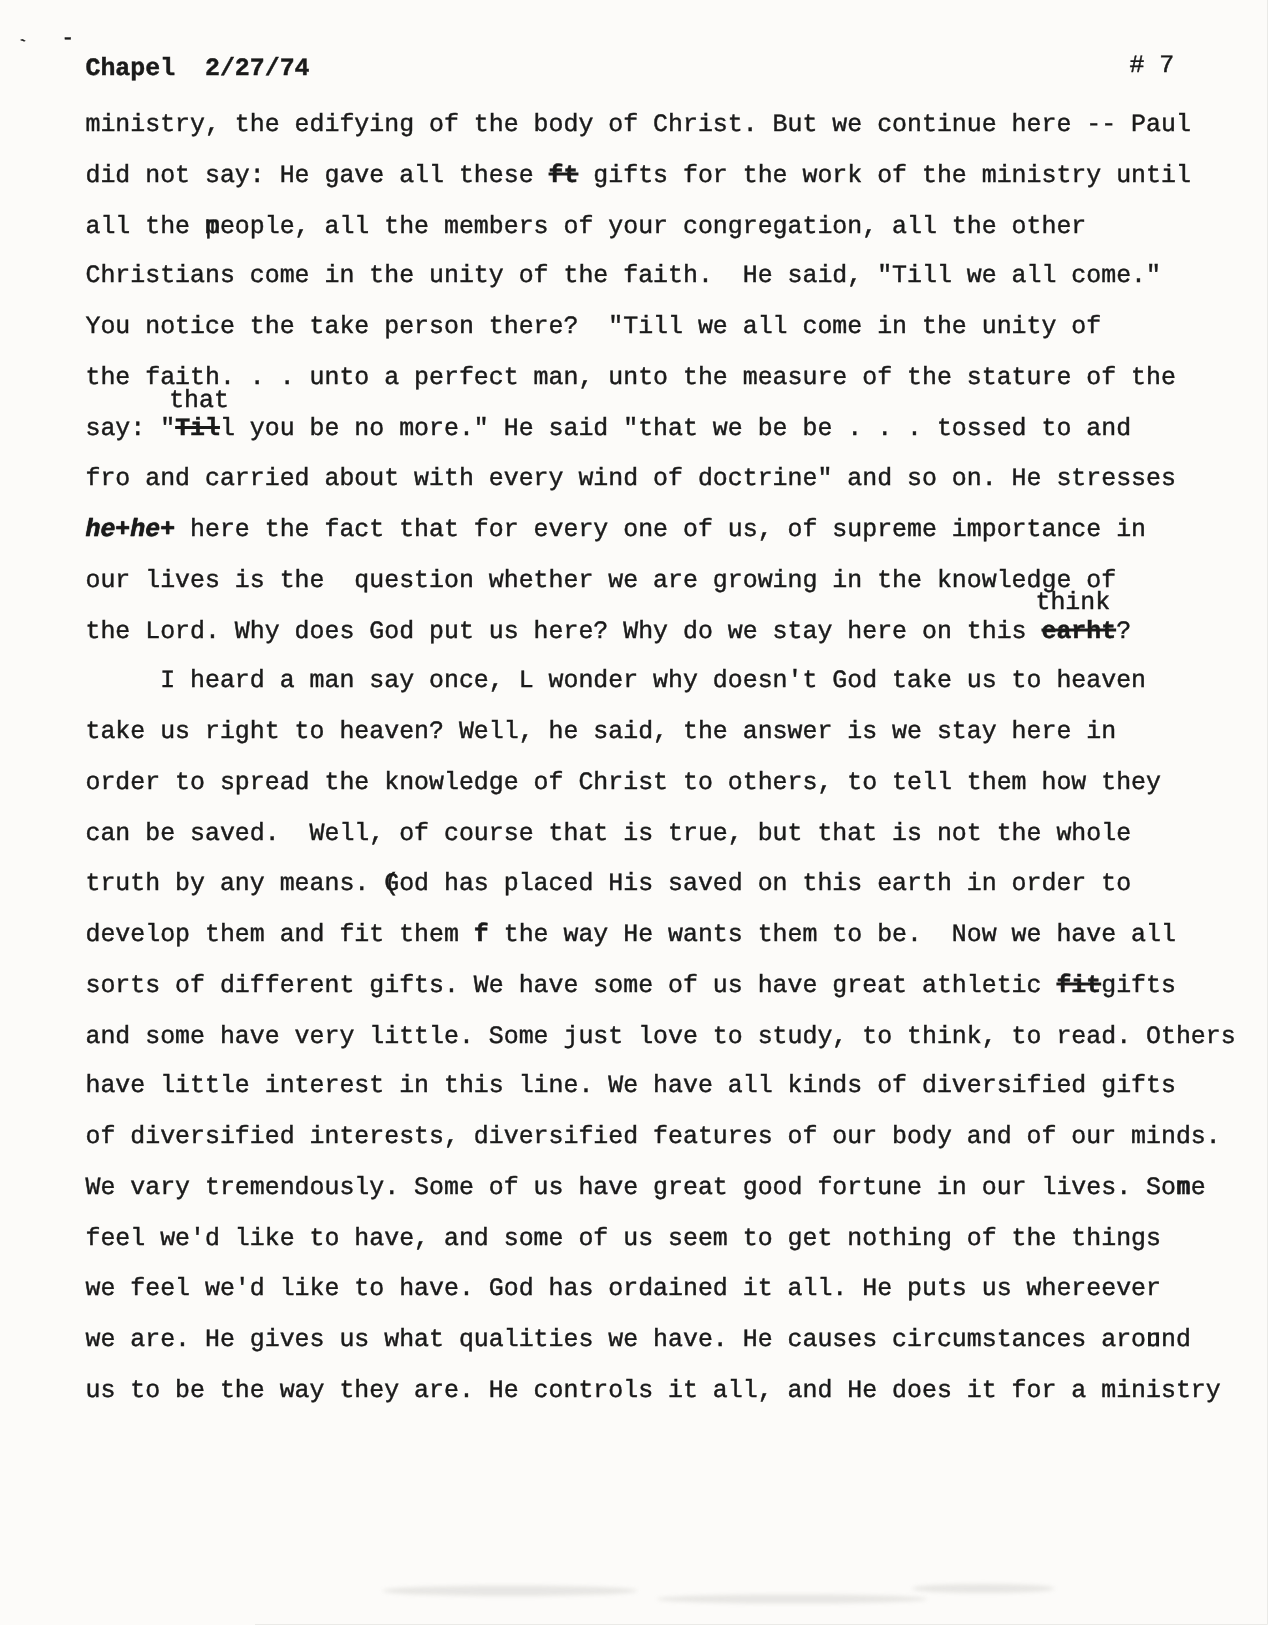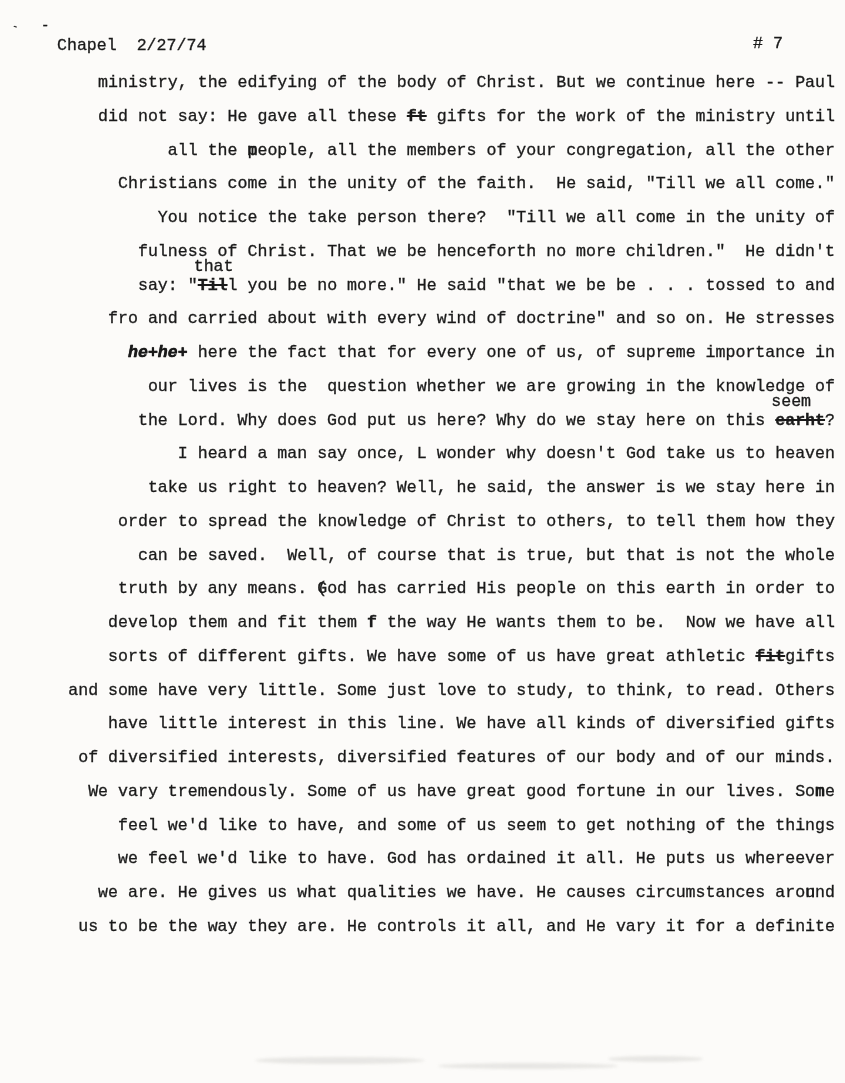--- a/index.html
+++ b/index.html
@@ -7,23 +7,23 @@
     position:relative;
     width:845px;height:1083px;
     margin:0 auto;
     background:#fcfbf9;
     font-family:"Liberation Mono","DejaVu Sans Mono",monospace;
     font-size:16.6px;
     color:#1a1a1a;
     -webkit-text-stroke:0.3px #1a1a1a;
     overflow:hidden;
   }
-  .header-left{position:absolute;left:57px;top:36px;white-space:pre;}
+  .header-left{position:absolute;left:57px;top:36px;white-space:pre;font-weight:bold;}
   .header-right{position:absolute;left:753px;top:34px;white-space:pre;}
-  .doc-body{position:absolute;left:57px;top:66px;right:10px;text-align:right;}
+  .doc-body{position:absolute;left:57px;top:66px;right:10px;}
   .line{height:33.75px;line-height:33.75px;white-space:pre;}
   .strike{font-weight:700;text-decoration:line-through;text-decoration-thickness:2.2px;}
   .bold{font-weight:700;}
   .xout{font-weight:700;text-shadow:0 0 0.7px #000;font-style:italic;}
   .rel{position:relative;}
   .insert-above{
     position:absolute;top:-17px;left:-4px;
     font-weight:400;text-decoration:none;white-space:pre;
     line-height:1;
   }
@@ -45,39 +45,39 @@
 
   <div class="header-left">Chapel  2/27/74</div>
   <div class="header-right"># 7</div>
 
   <div class="doc-body">
       <div class="line"><span>ministry, the edifying of the body of Christ. But we continue here -- Paul</span></div>
       <div class="line"><span>did not say: He gave all these </span><span class="strike">ft</span><span> gifts for the work of the ministry until</span></div>
       <div class="line"><span>all the </span><span class="overtype"><span class="under">m</span><span class="over">p</span></span><span>eople, all the members of your congregation, all the other</span></div>
       <div class="line"><span>Christians come in the unity of the faith.  He said, "Till we all come."</span></div>
       <div class="line"><span>You notice the take person there?  "Till we all come in the unity of</span></div>
-      <div class="line"><span>fulness of Christ. That we be henceforth no more children."  He didn't</span></div>
+      <div class="line"><span>the faith. . . unto a perfect man, unto the measure of the stature of the</span></div>
       <div class="line"><span>say: "</span><span class="strike rel">Til<span class="insert-above">that</span></span><span>l you be no more." He said "that we be be . . . tossed to and</span></div>
       <div class="line"><span>fro and carried about with every wind of doctrine" and so on. He stresses</span></div>
       <div class="line"><span class="xout">he+he+</span><span> here the fact that for every one of us, of supreme importance in</span></div>
       <div class="line"><span>our lives is the  question whether we are growing in the knowledge of</span></div>
-      <div class="line"><span>the Lord. Why does God put us here? Why do we stay here on this </span><span class="strike rel">earht<span class="insert-above">seem</span></span><span>?</span></div>
+      <div class="line"><span>the Lord. Why does God put us here? Why do we stay here on this </span><span class="strike rel">earht<span class="insert-above">think</span></span><span>?</span></div>
       <div class="line"><span>     I heard a man say once, L wonder why doesn't God take us to heaven</span></div>
       <div class="line"><span>take us right to heaven? Well, he said, the answer is we stay here in</span></div>
       <div class="line"><span>order to spread the knowledge of Christ to others, to tell them how they</span></div>
       <div class="line"><span>can be saved.  Well, of course that is true, but that is not the whole</span></div>
-      <div class="line"><span>truth by any means. </span><span class="overtype"><span class="under">G</span><span class="over">(</span></span><span>od has carried His people on this earth in order to</span></div>
+      <div class="line"><span>truth by any means. </span><span class="overtype"><span class="under">G</span><span class="over">(</span></span><span>od has placed His saved on this earth in order to</span></div>
       <div class="line"><span>develop them and fit them </span><span class="bold">f</span><span> the way He wants them to be.  Now we have all</span></div>
       <div class="line"><span>sorts of different gifts. We have some of us have great athletic </span><span class="strike">fit</span><span>gifts</span></div>
       <div class="line"><span>and some have very little. Some just love to study, to think, to read. Others</span></div>
       <div class="line"><span>have little interest in this line. We have all kinds of diversified gifts</span></div>
       <div class="line"><span>of diversified interests, diversified features of our body and of our minds.</span></div>
       <div class="line"><span>We vary tremendously. Some of us have great good fortune in our lives. So</span><span class="overtype"><span class="under">n</span><span class="over">m</span></span><span>e</span></div>
       <div class="line"><span>feel we'd like to have, and some of us seem to get nothing of the things</span></div>
       <div class="line"><span>we feel we'd like to have. God has ordained it all. He puts us whereever</span></div>
       <div class="line"><span>we are. He gives us what qualities we have. He causes circumstances aro</span><span class="overtype"><span class="under">u</span><span class="over">n</span></span><span>nd</span></div>
-      <div class="line"><span>us to be the way they are. He controls it all, and He vary it for a definite</span></div>
+      <div class="line"><span>us to be the way they are. He controls it all, and He does it for a ministry</span></div>
     </div>
 
   <div class="smudge s1"></div>
   <div class="smudge s2"></div>
   <div class="smudge s3"></div>
 </div>
 
 </body></html>

